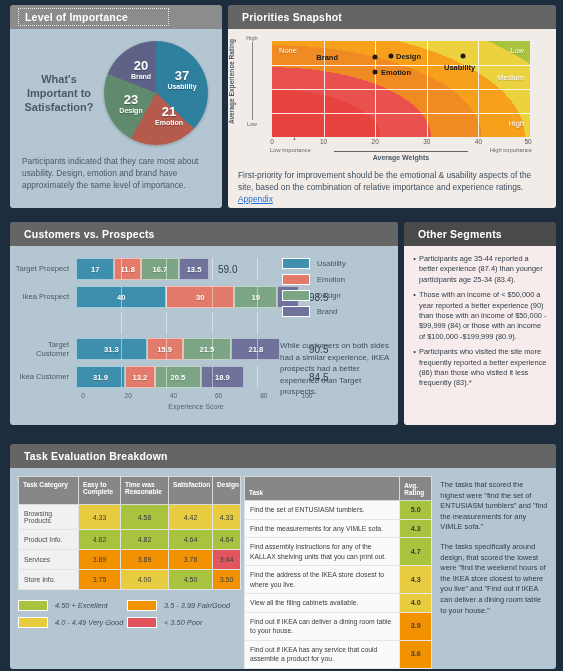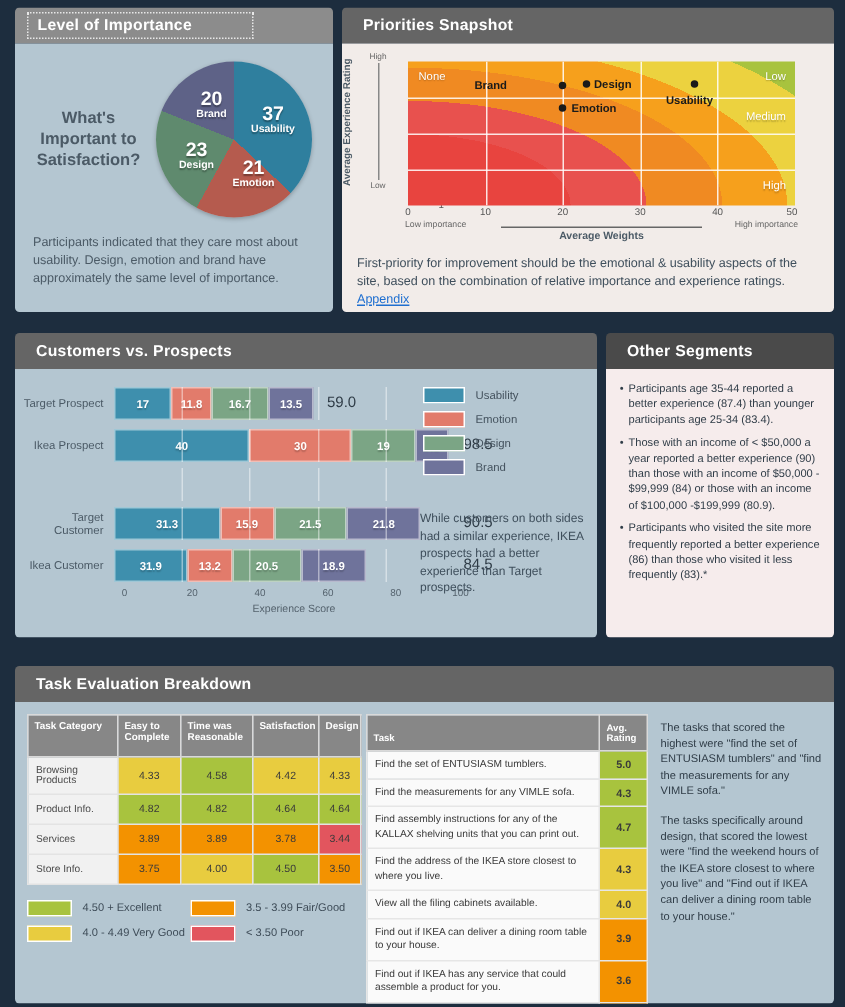--- a/index.html
+++ b/index.html
@@ -166,21 +166,21 @@
   }
   table.hm td {
     font-size: 7px; text-align: center; padding: 5px 2px;
     border: 1px solid #e3e3e3; color: #3a3a3a; height: 20px;
   }
   table.hm td.cat {
     background: #f1f1f1; text-align: left; padding-left: 5px;
     color: #4a4a4a; font-size: 6.8px;
   }
   .hm-legend { margin-top: 10px; display: flex; flex-wrap: wrap; }
-  .hlg { display: flex; width: 50%; margin-bottom: 6px; }
+  .hlg { display: flex; align-items: center; width: 50%; margin-bottom: 6px; font-style: italic; }
   .hlg .sw { width: 30px; height: 11px; border: 1px solid #fff; }
   .hlg .tx { margin-left: 7px; font-size: 7.4px; color: #3e4c58; }
 
   .tlist { width: 196px; }
   table.tl { border-collapse: collapse; width: 100%; table-layout: fixed; }
   table.tl th {
     background: #878787; color: #fff; font-size: 6.4px; font-weight: bold;
     text-align: left; padding: 4px 4px; vertical-align: bottom;
     border: 1px solid #d9d9d9; height: 24px;
   }

